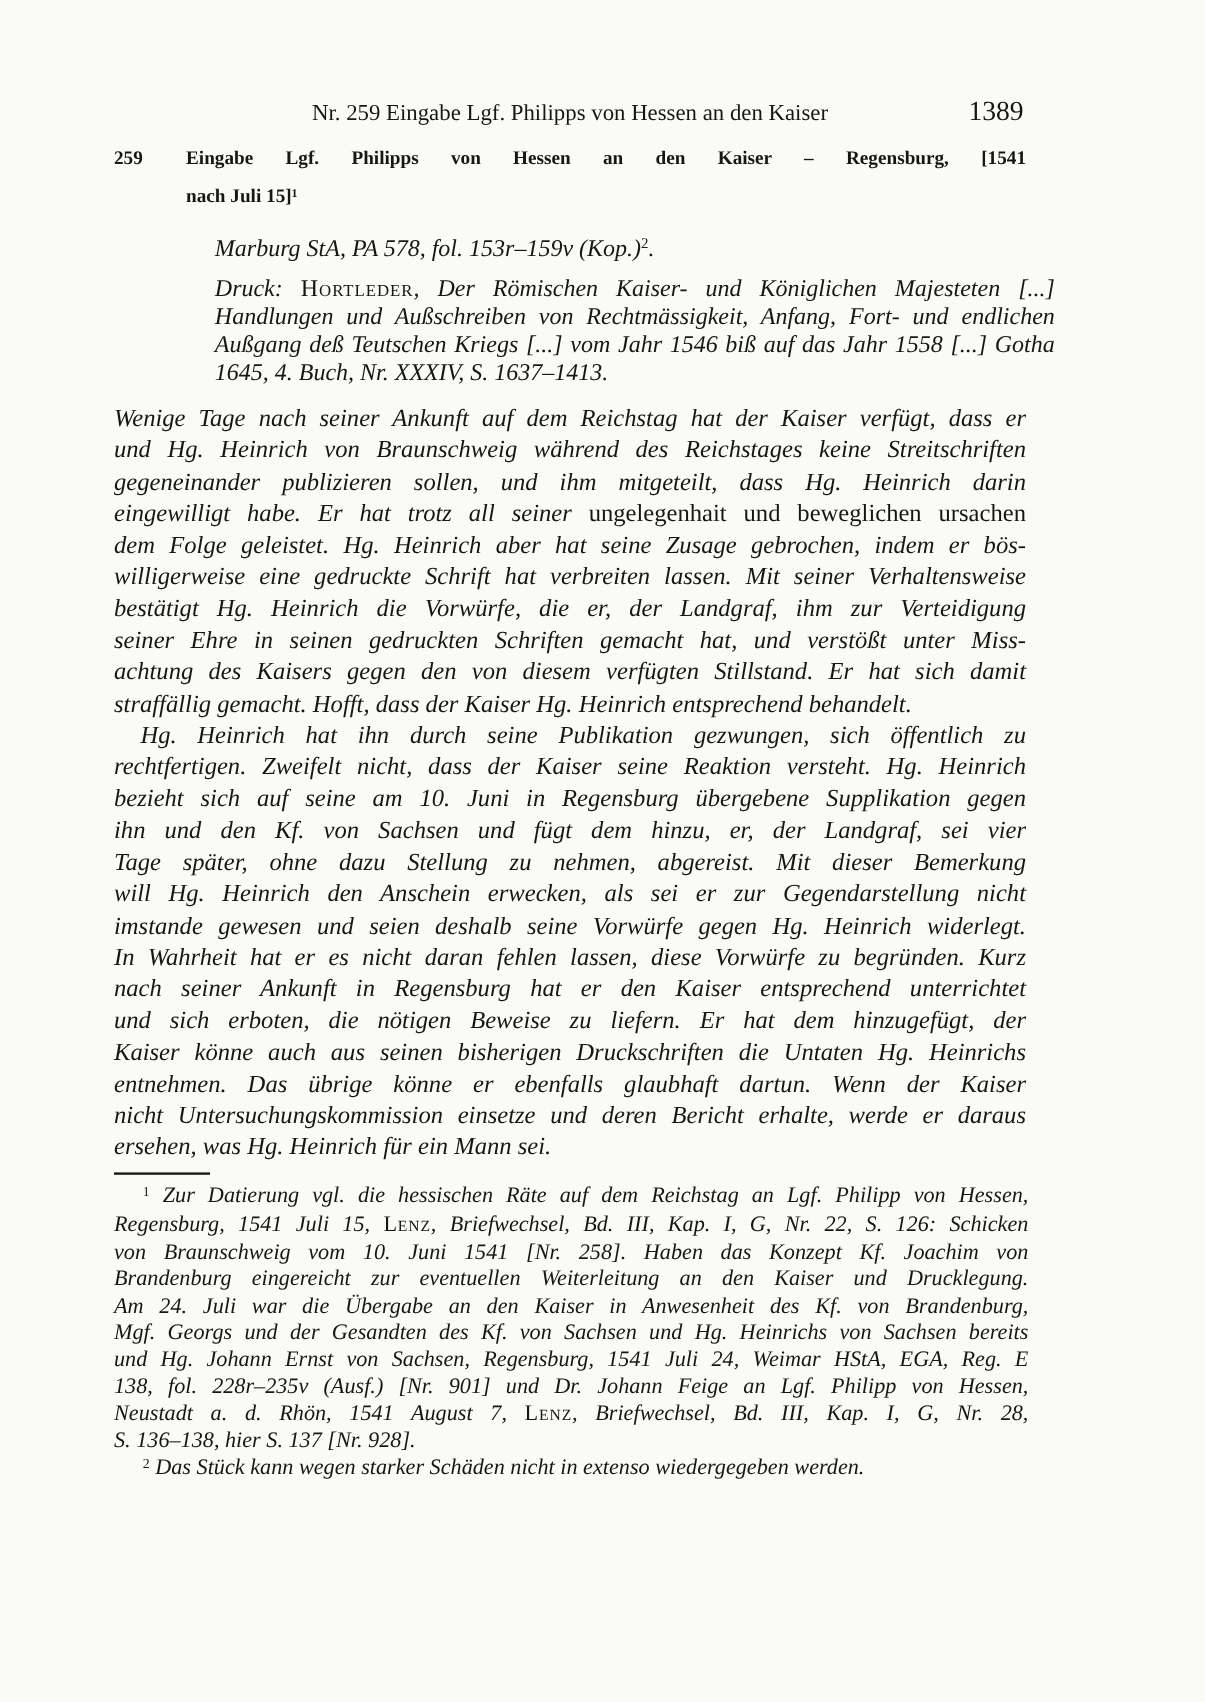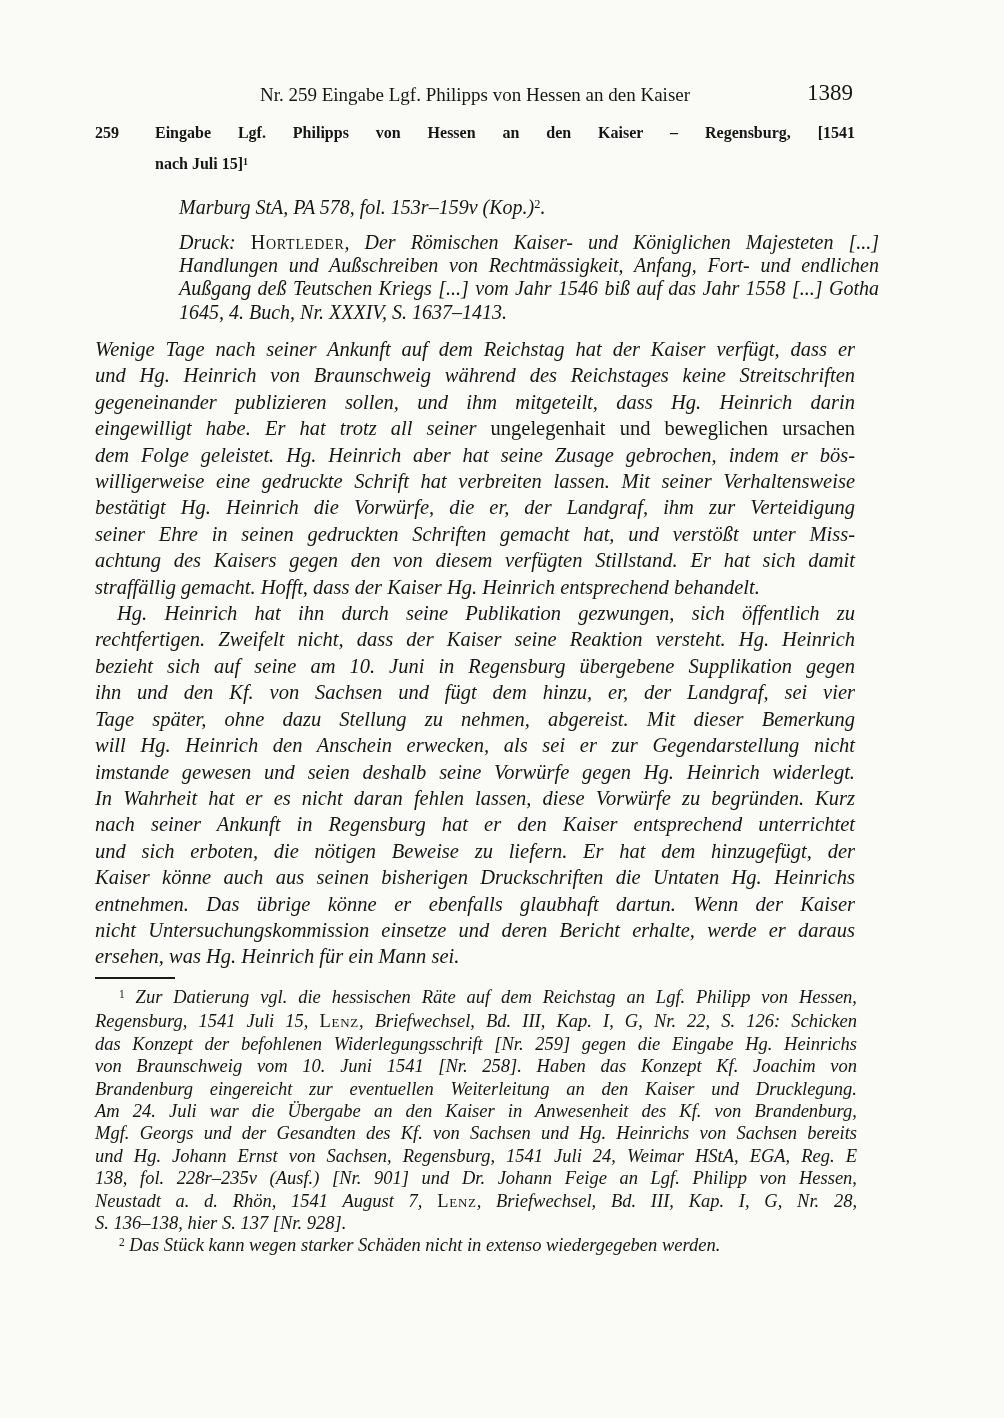--- a/index.html
+++ b/index.html
@@ -113,21 +113,20 @@
   </section>
 
   <div class="fn-rule"></div>
 
   <section class="footnotes">
     <div class="fnline jline fn-first">
       <sup class="fnref">1</sup>
       <span>Zur Datierung vgl. die hessischen Räte auf dem Reichstag an Lgf. Philipp von Hessen,</span>
     </div>
     <div class="fnline jline"><span>Regensburg, 1541 Juli 15, </span><span class="sc">Lenz</span><span>, Briefwechsel, Bd. III, Kap. I, G, Nr. 22, S. 126: Schicken</span></div>
-    <div class="fnline jline">das Konzept der befohlenen Widerlegungsschrift [Nr. 259] gegen die Eingabe Hg. Heinrichs</div>
     <div class="fnline jline">von Braunschweig vom 10. Juni 1541 [Nr. 258]. Haben das Konzept Kf. Joachim von</div>
     <div class="fnline jline">Brandenburg eingereicht zur eventuellen Weiterleitung an den Kaiser und Drucklegung.</div>
     <div class="fnline jline">Am 24. Juli war die Übergabe an den Kaiser in Anwesenheit des Kf. von Brandenburg,</div>
     <div class="fnline jline">Mgf. Georgs und der Gesandten des Kf. von Sachsen und Hg. Heinrichs von Sachsen bereits</div>
     <div class="fnline jline">und Hg. Johann Ernst von Sachsen, Regensburg, 1541 Juli 24, Weimar HStA, EGA, Reg. E</div>
     <div class="fnline jline">138, fol. 228r–235v (Ausf.) [Nr. 901] und Dr. Johann Feige an Lgf. Philipp von Hessen,</div>
     <div class="fnline jline"><span>Neustadt a. d. Rhön, 1541 August 7, </span><span class="sc">Lenz</span><span>, Briefwechsel, Bd. III, Kap. I, G, Nr. 28,</span></div>
     <div class="fnline left-last">S. 136–138, hier S. 137 [Nr. 928].</div>
     <div class="fnline left-last fn-first">
       <sup class="fnref">2</sup>

